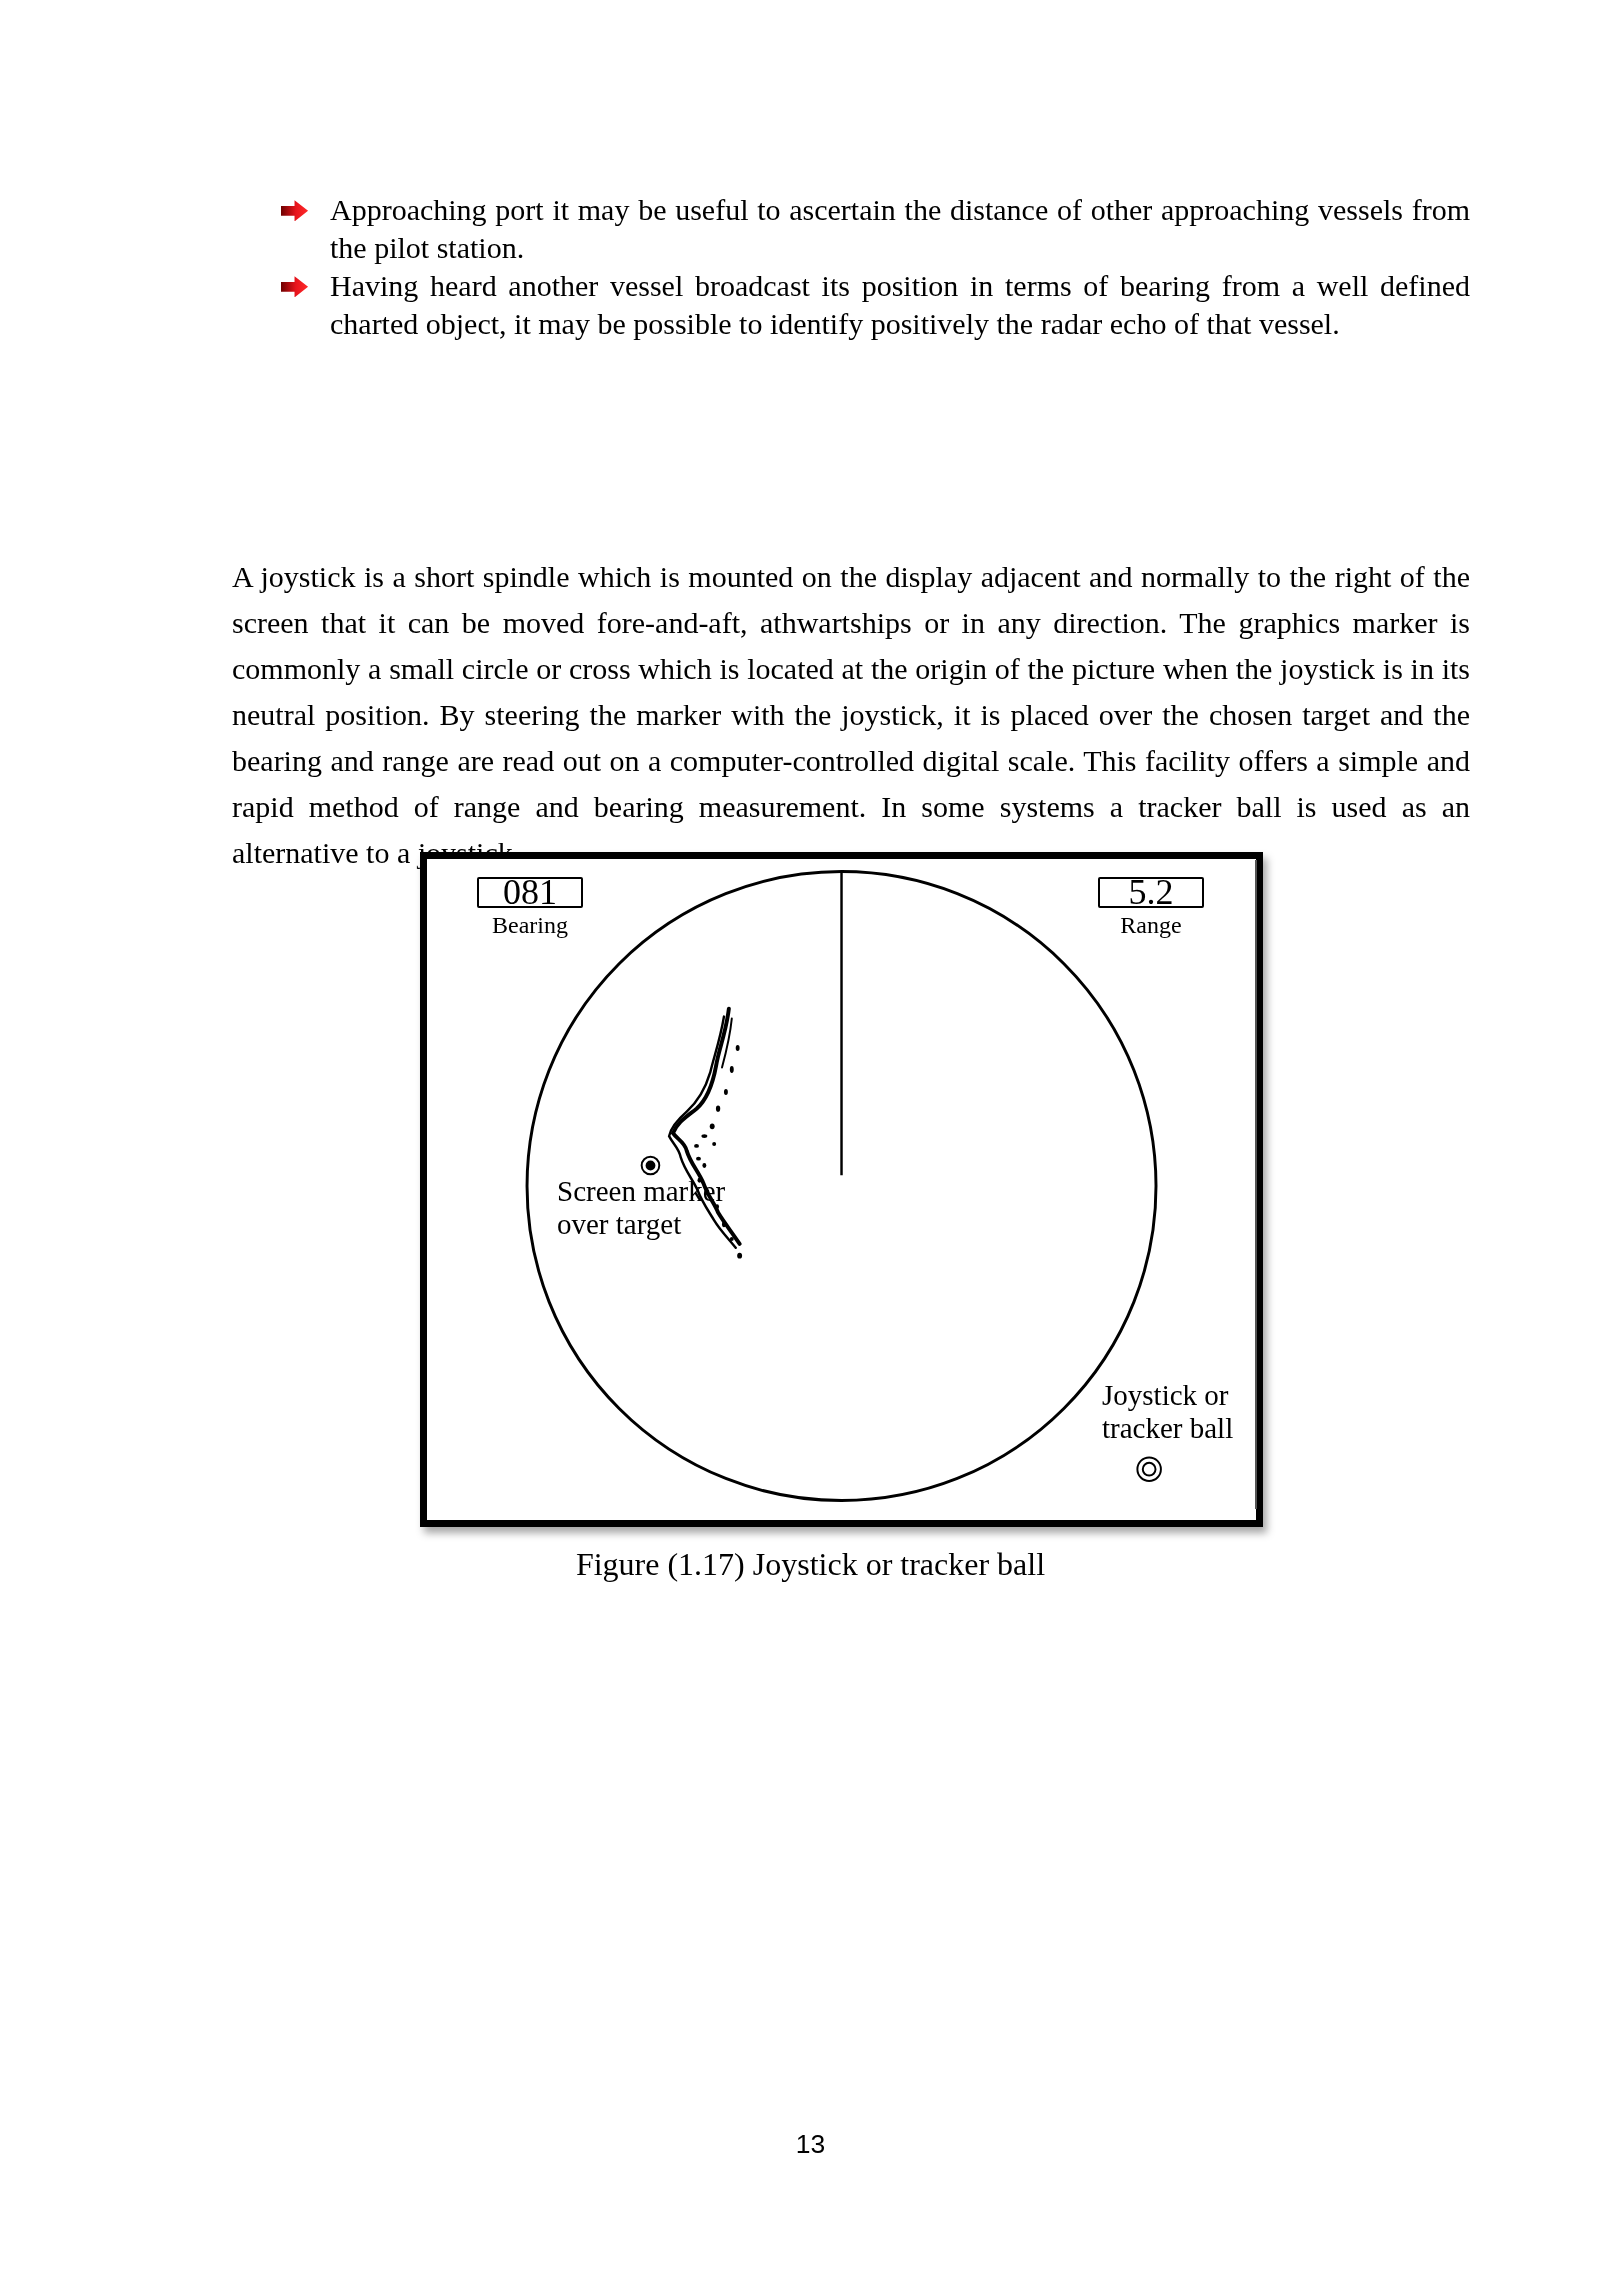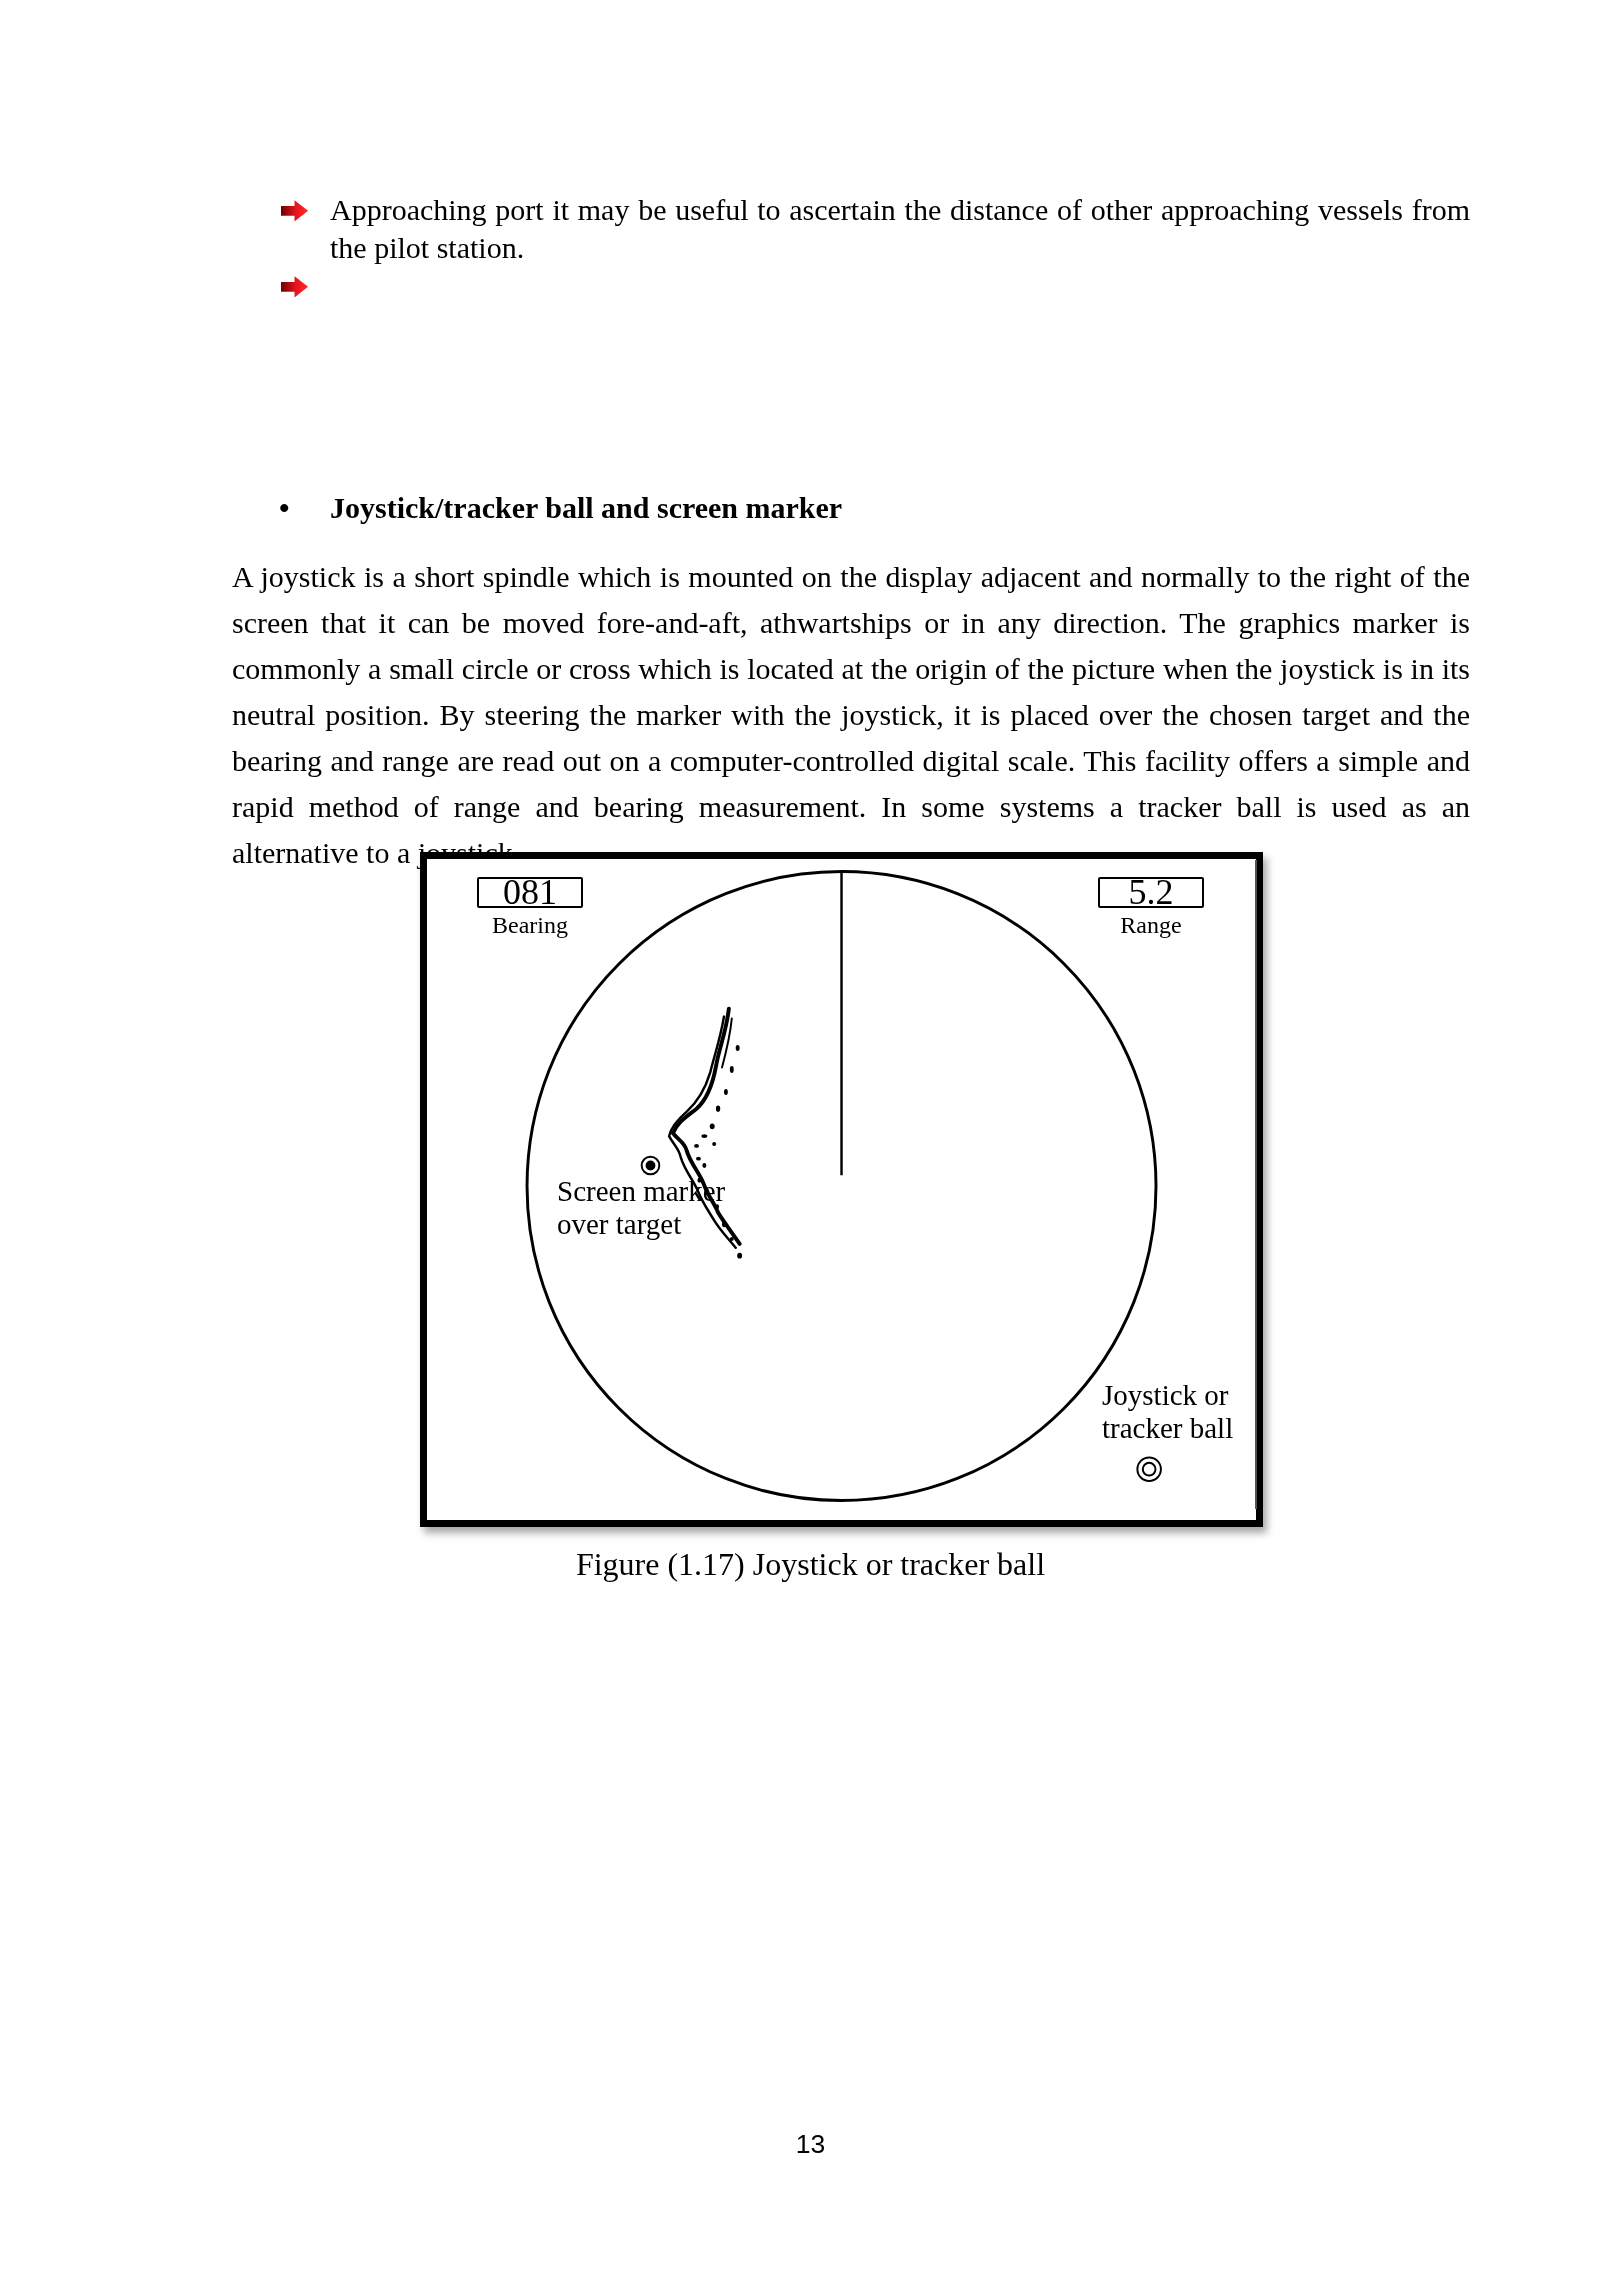--- a/index.html
+++ b/index.html
@@ -47,26 +47,24 @@
             </linearGradient>
           </defs>
         <polygon points="0,6 14,6 14,0 28,11 14,22 14,16 0,16" fill="url(#ag)"></polygon>
       </svg>
       <span>Approaching port it may be useful to ascertain the distance of other approaching vessels from the pilot station.</span>
     </li>
     <li class="arrow-item">
       <svg class="arrow-icon" viewBox="0 0 30 22">
         <polygon points="0,6 14,6 14,0 28,11 14,22 14,16 0,16" fill="url(#ag)"></polygon>
       </svg>
+      <span>Having heard another vessel broadcast its position in terms of bearing from a well defined charted object, it may be possible to identify positively the radar echo of that vessel.</span>
     </li>
   </ul>
 
-  <div class="sub-heading">
-    <span class="dot">•</span><span>Joystick/tracker ball and screen marker</span>
-  </div>
 
   <p class="body-para">A joystick is a short spindle which is mounted on the display adjacent and normally to the right of the screen that it can be moved fore-and-aft, athwartships or in any direction. The graphics marker is commonly a small circle or cross which is located at the origin of the picture when the joystick is in its neutral position. By steering the marker with the joystick, it is placed over the chosen target and the bearing and range are read out on a computer-controlled digital scale. This facility offers a simple and rapid method of range and bearing measurement. In some systems a tracker ball is used as an alternative to a joystick.</p>
 
   <div class="figure">
     <div class="frame"></div>
     <div class="frame-inner-line"></div>
 
     <svg class="fig-svg" width="845" height="676" viewBox="0 0 862 690">
 
       <circle cx="430" cy="341" r="321" fill="none" stroke="#000" stroke-width="3"></circle>

